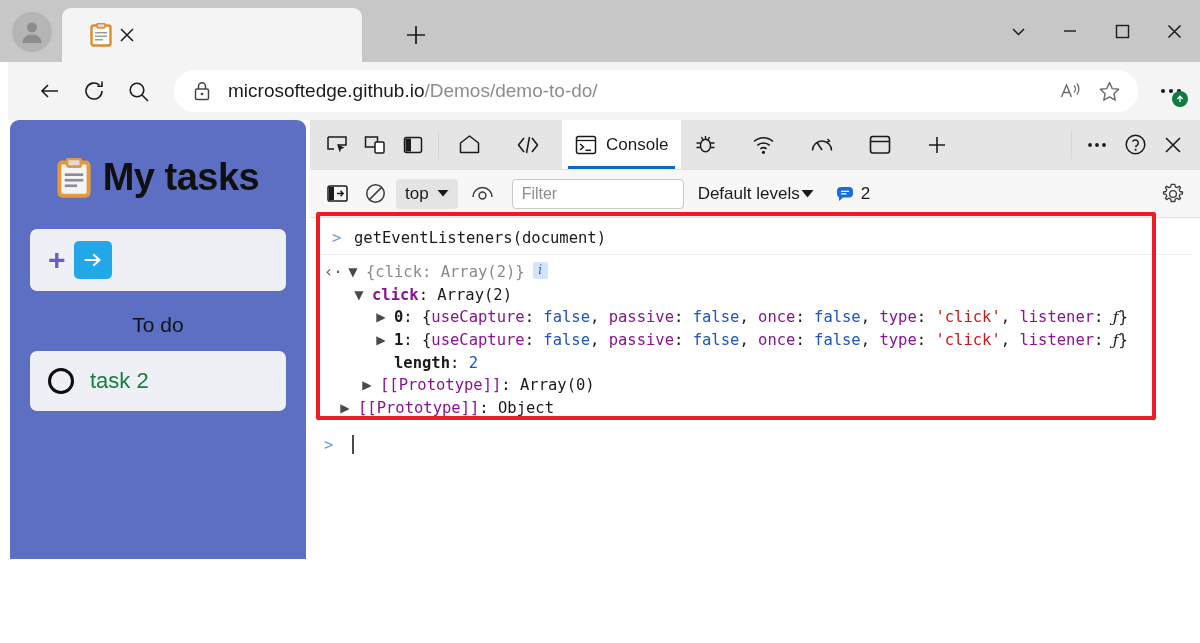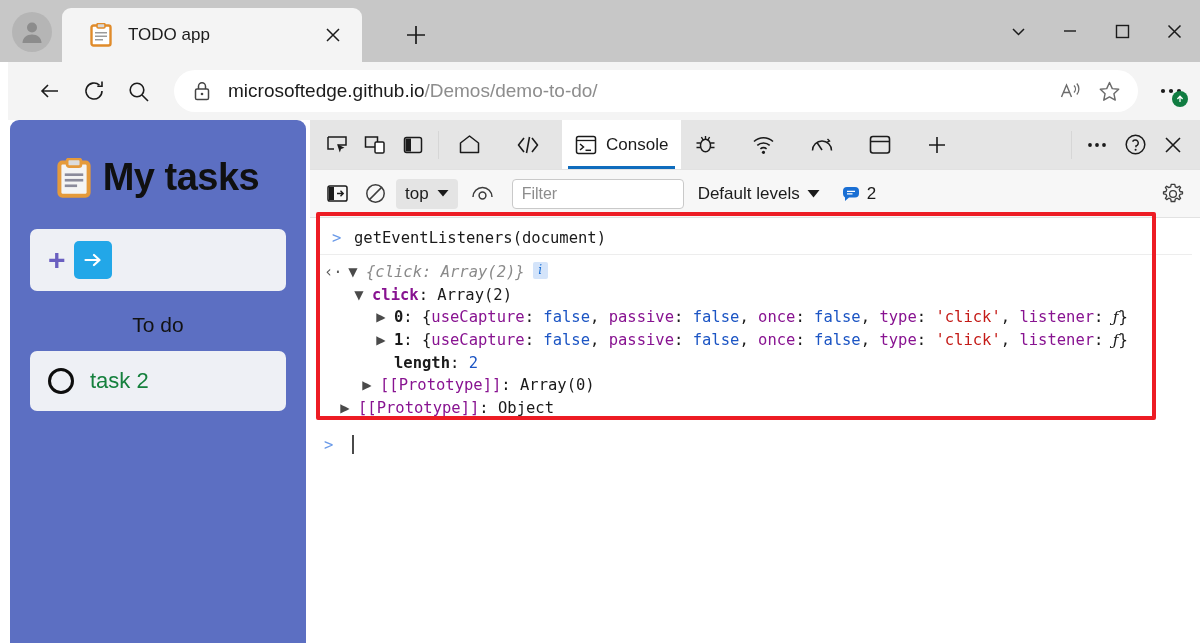--- a/index.html
+++ b/index.html
@@ -59,21 +59,21 @@
   .url .path { color:#8d8d8d; }
   .omni-ico { width:38px; height:38px; display:flex; align-items:center; justify-content:center; flex:0 0 auto; }
   .more-btn { width:46px; height:44px; display:flex; align-items:center; justify-content:center; margin-right:14px; position:relative; flex:0 0 auto; }
   .update-dot {
     position:absolute; right:6px; bottom:6px; width:16px; height:16px;
     border-radius:50%; background:#107c41; display:flex; align-items:center; justify-content:center;
   }
 
   
   .todo-panel {
-    position:absolute; left:10px; top:120px; width:296px; height:523px;
+    position:absolute; left:10px; top:120px; width:296px; height:439px;
     background:#5c6fc2; border-radius:9px 9px 0 0;
     padding:26px 20px 0 20px;
   }
   .todo-head { display:flex; align-items:center; justify-content:center; gap:12px; margin-top:10px; }
   .clipboard-svg { width:34px; height:40px; }
   .todo-title { font-size:38px; font-weight:bold; color:#101010; letter-spacing:-0.5px; }
   .add-task {
     margin-top:30px; height:62px; background:#eef0f5; border-radius:7px;
     display:flex; align-items:center; padding:0 12px 0 18px;
   }
@@ -119,40 +119,40 @@
   .ctx-select {
     height:30px; background:#e4e4e4; border-radius:4px; display:flex; align-items:center;
     gap:8px; padding:0 9px; margin-left:2px; flex:0 0 auto;
   }
   .ctx-label { font-size:17px; color:#1b1b1b; }
   .filter-input {
     width:172px; height:30px; background:#fff; border:1px solid #c9c9c9; border-radius:4px;
     margin-left:10px; display:flex; align-items:center; padding:0 9px; flex:0 0 auto;
   }
   .filter-ph { font-size:16px; color:#8d8d8d; }
-  .levels { display:flex; align-items:center; gap:7px; margin-left:14px; flex:0 0 auto; }
+  .levels { display:flex; align-items:center; gap:1px; margin-left:14px; flex:0 0 auto; }
   .levels-label { font-size:17px; color:#1b1b1b; }
   .msgcount { display:flex; align-items:center; gap:7px; margin-left:22px; flex:0 0 auto; }
   .msgcount-num { font-size:17px; color:#1b1b1b; }
 
   
   .console-area { position:relative; height:425px; background:#fff; padding-top:4px; }
   .mono { font-family:"DejaVu Sans Mono", monospace; font-size:15.5px; }
   .cmd-row {
     display:flex; align-items:flex-start; padding:7px 0 7px 14px;
     border-bottom:1px solid #ededed; margin:0 8px 0 8px;
   }
   .chev { color:#6a9ae8; width:16px; flex:0 0 auto; }
   .chev-ret { color:#5b5b5b; width:16px; flex:0 0 auto; }
   .cmd-text { color:#1a1a1a; margin-left:6px; }
   .res-block { padding:6px 0 6px 14px; }
   .res-line { display:flex; align-items:flex-start; white-space:pre; line-height:1.46; }
   .tri { width:14px; flex:0 0 auto; color:#4a4a4a; text-align:center; }
   .tri-spacer { width:14px; flex:0 0 auto; }
-  .obj-preview { color:#8a8a8a; font-style:italic; margin-left:6px; }
+  .obj-preview { color:#8a8a8a; margin-left:6px; }
   .info-badge {
     display:inline-flex; align-items:center; justify-content:center;
     width:15px; height:17px; background:#d4e4fa; color:#1a6fd4;
     font-family:"DejaVu Serif", serif; font-size:12px; font-style:italic;
     border-radius:2px; margin-left:8px; position:relative; top:1px;
   }
   .k-prop { color:#881391; }
   .k-prop-b { color:#881391; font-weight:bold; }
   .k-dark { color:#1a1a1a; }
   .k-dark-b { color:#1a1a1a; font-weight:bold; }
@@ -182,21 +182,20 @@
     </div>
 
     <div class="tab">
       <svg class="tab-favicon" viewBox="0 0 22 24">
         <rect x="1.5" y="2.5" width="19" height="20" rx="2" fill="#fff" stroke="#e08b2a" stroke-width="2.4"></rect>
         <rect x="7" y="0.5" width="8" height="4.5" rx="1.2" fill="#d9d9d9" stroke="#e08b2a" stroke-width="1.6"></rect>
         <rect x="5" y="9" width="12" height="1.5" fill="#9b9b9b"></rect>
         <rect x="5" y="12.5" width="12" height="1.5" fill="#9b9b9b"></rect>
         <rect x="5" y="16" width="8" height="1.5" fill="#9b9b9b"></rect>
       </svg>
-      <span class="tab-title">TODO app</span>
       <span class="tab-close">
         <svg width="16" height="16" viewBox="0 0 16 16">
           <path d="M2 2 L14 14 M14 2 L2 14" stroke="#1b1b1b" stroke-width="1.5" fill="none"></path>
         </svg>
       </span>
     </div>
 
     <div class="newtab-btn">
       <svg width="22" height="22" viewBox="0 0 22 22">
         <path d="M11 2 V20 M2 11 H20" stroke="#1b1b1b" stroke-width="1.7" fill="none"></path>

